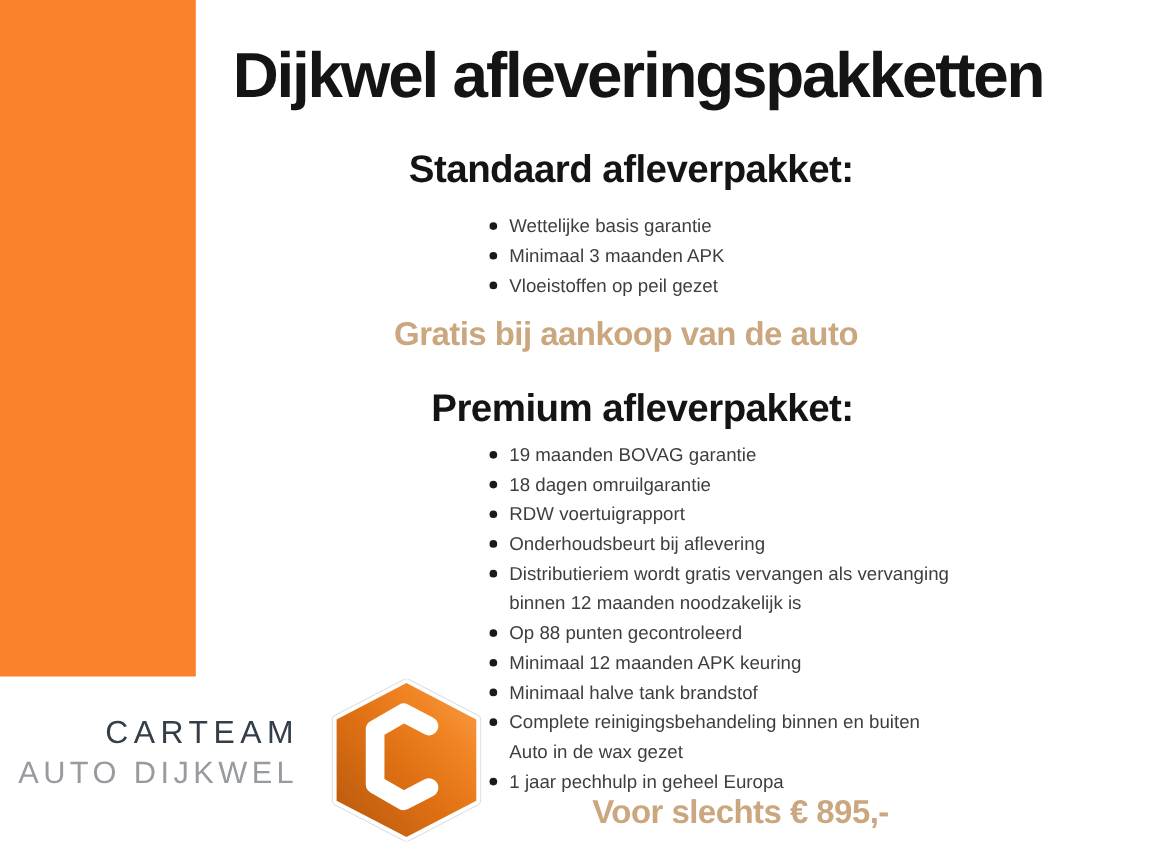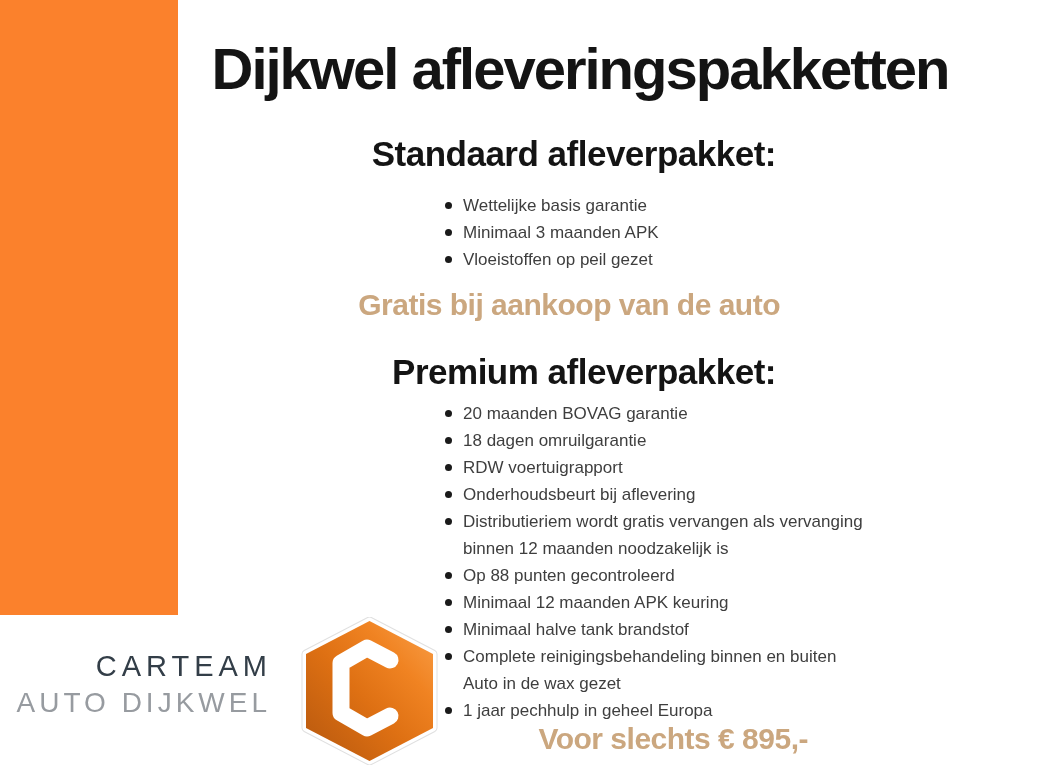--- a/index.html
+++ b/index.html
@@ -92,21 +92,21 @@
     <li>Wettelijke basis garantie</li>
     <li>Minimaal 3 maanden APK</li>
     <li>Vloeistoffen op peil gezet</li>
   </ul>
 
   <div class="tan-note" id="gratis-note">Gratis bij aankoop van de auto</div>
 
   <div class="section-heading" id="prem-heading">Premium afleverpakket:</div>
 
   <ul class="bullets" id="prem-list">
-    <li>20 maanden BOVAG garantie</li>
+    <li>19 maanden BOVAG garantie</li>
     <li>18 dagen omruilgarantie</li>
     <li>RDW voertuigrapport</li>
     <li>Onderhoudsbeurt bij aflevering</li>
     <li>Distributieriem wordt gratis vervangen als vervanging</li>
     <li class="no-bullet">binnen 12 maanden noodzakelijk is</li>
     <li>Op 88 punten gecontroleerd</li>
     <li>Minimaal 12 maanden APK keuring</li>
     <li>Minimaal halve tank brandstof</li>
     <li>Complete reinigingsbehandeling binnen en buiten</li>
     <li class="no-bullet">Auto in de wax gezet</li>

